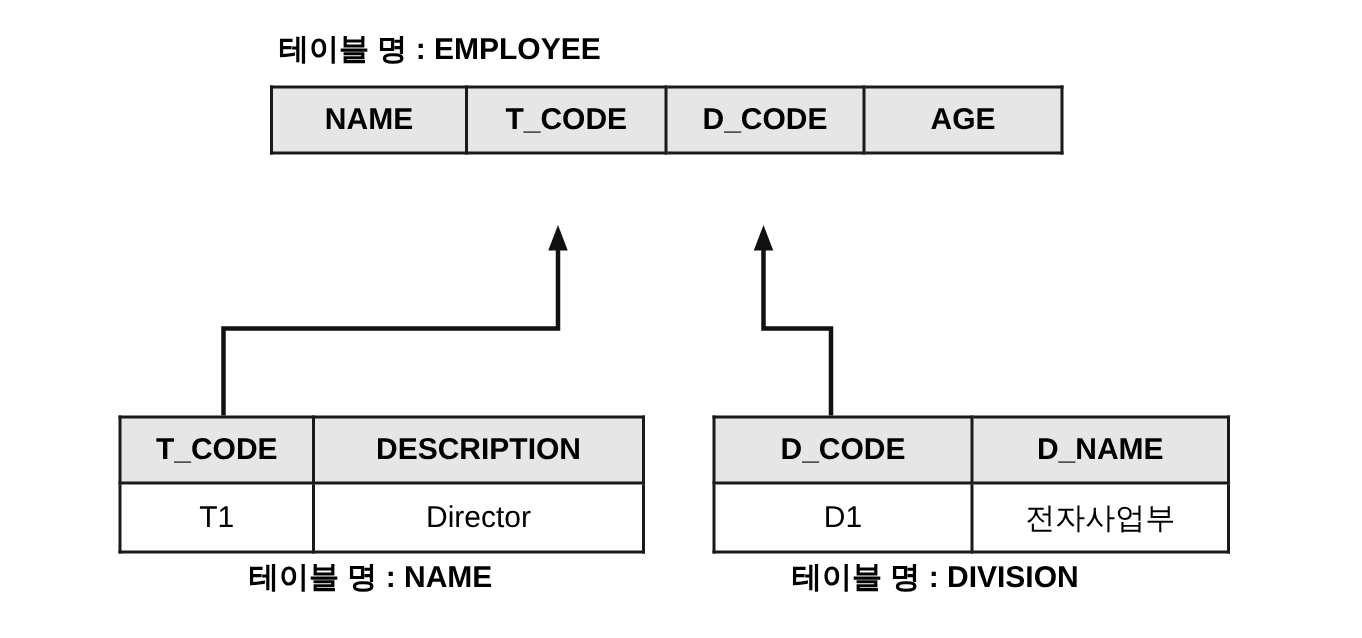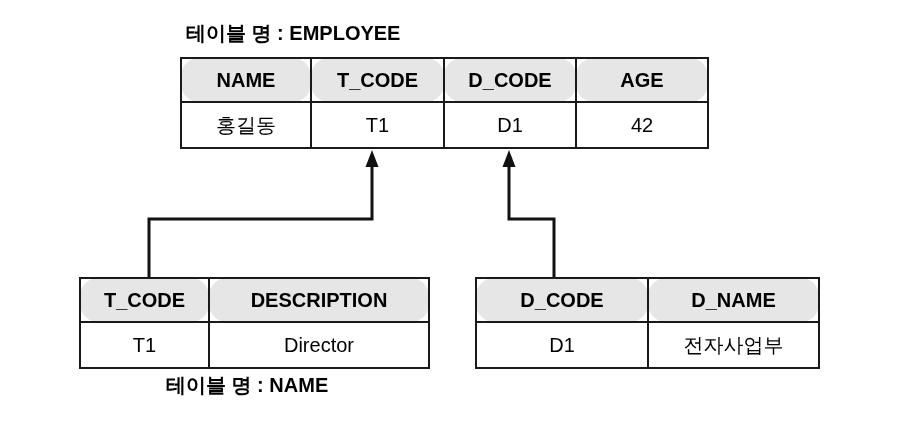--- a/index.html
+++ b/index.html
@@ -47,21 +47,20 @@
     text-align: center;
     vertical-align: middle;
     padding: 0;
     font-size: 20px;
     color: #000000;
   }
   .db-table tr.header-row td {
     background: #e6e6e6;
     font-weight: bold;
     height: 42px;
-    border-radius: 18px;
   }
   .db-table tr.data-row td {
     background: #ffffff;
     font-weight: normal;
     height: 44px;
   }
 
   
   #connectors {
     position: absolute;
@@ -94,26 +93,20 @@
       <col style="width:132px;">
       <col style="width:132px;">
     </colgroup>
     <tbody>
       <tr class="header-row">
         <td>NAME</td>
         <td>T_CODE</td>
         <td>D_CODE</td>
         <td>AGE</td>
       </tr>
-      <tr class="data-row">
-        <td>홍길동</td>
-        <td>T1</td>
-        <td>D1</td>
-        <td>42</td>
-      </tr>
     </tbody>
   </table>
 
   <table class="db-table" style="left:79px; top:277px; width:349px;">
     <colgroup>
       <col style="width:129px;">
       <col style="width:220px;">
     </colgroup>
     <tbody>
       <tr class="header-row">
@@ -139,20 +132,21 @@
         <td>D_CODE</td>
         <td>D_NAME</td>
       </tr>
       <tr class="data-row">
         <td>D1</td>
         <td>전자사업부</td>
       </tr>
     </tbody>
   </table>
 
+  <div class="caption" style="left:528px; top:372px;">테이블 명 : DIVISION</div>
 
   <svg id="connectors" viewBox="0 0 908 425">
 
     <g>
       <path d="M 149 277 L 149 219 L 372 219 L 372 163"></path>
       <polygon points="372,150 365.5,167 378.5,167"></polygon>
     </g>
 
     <g>
       <path d="M 554 277 L 554 219 L 509 219 L 509 163"></path>

